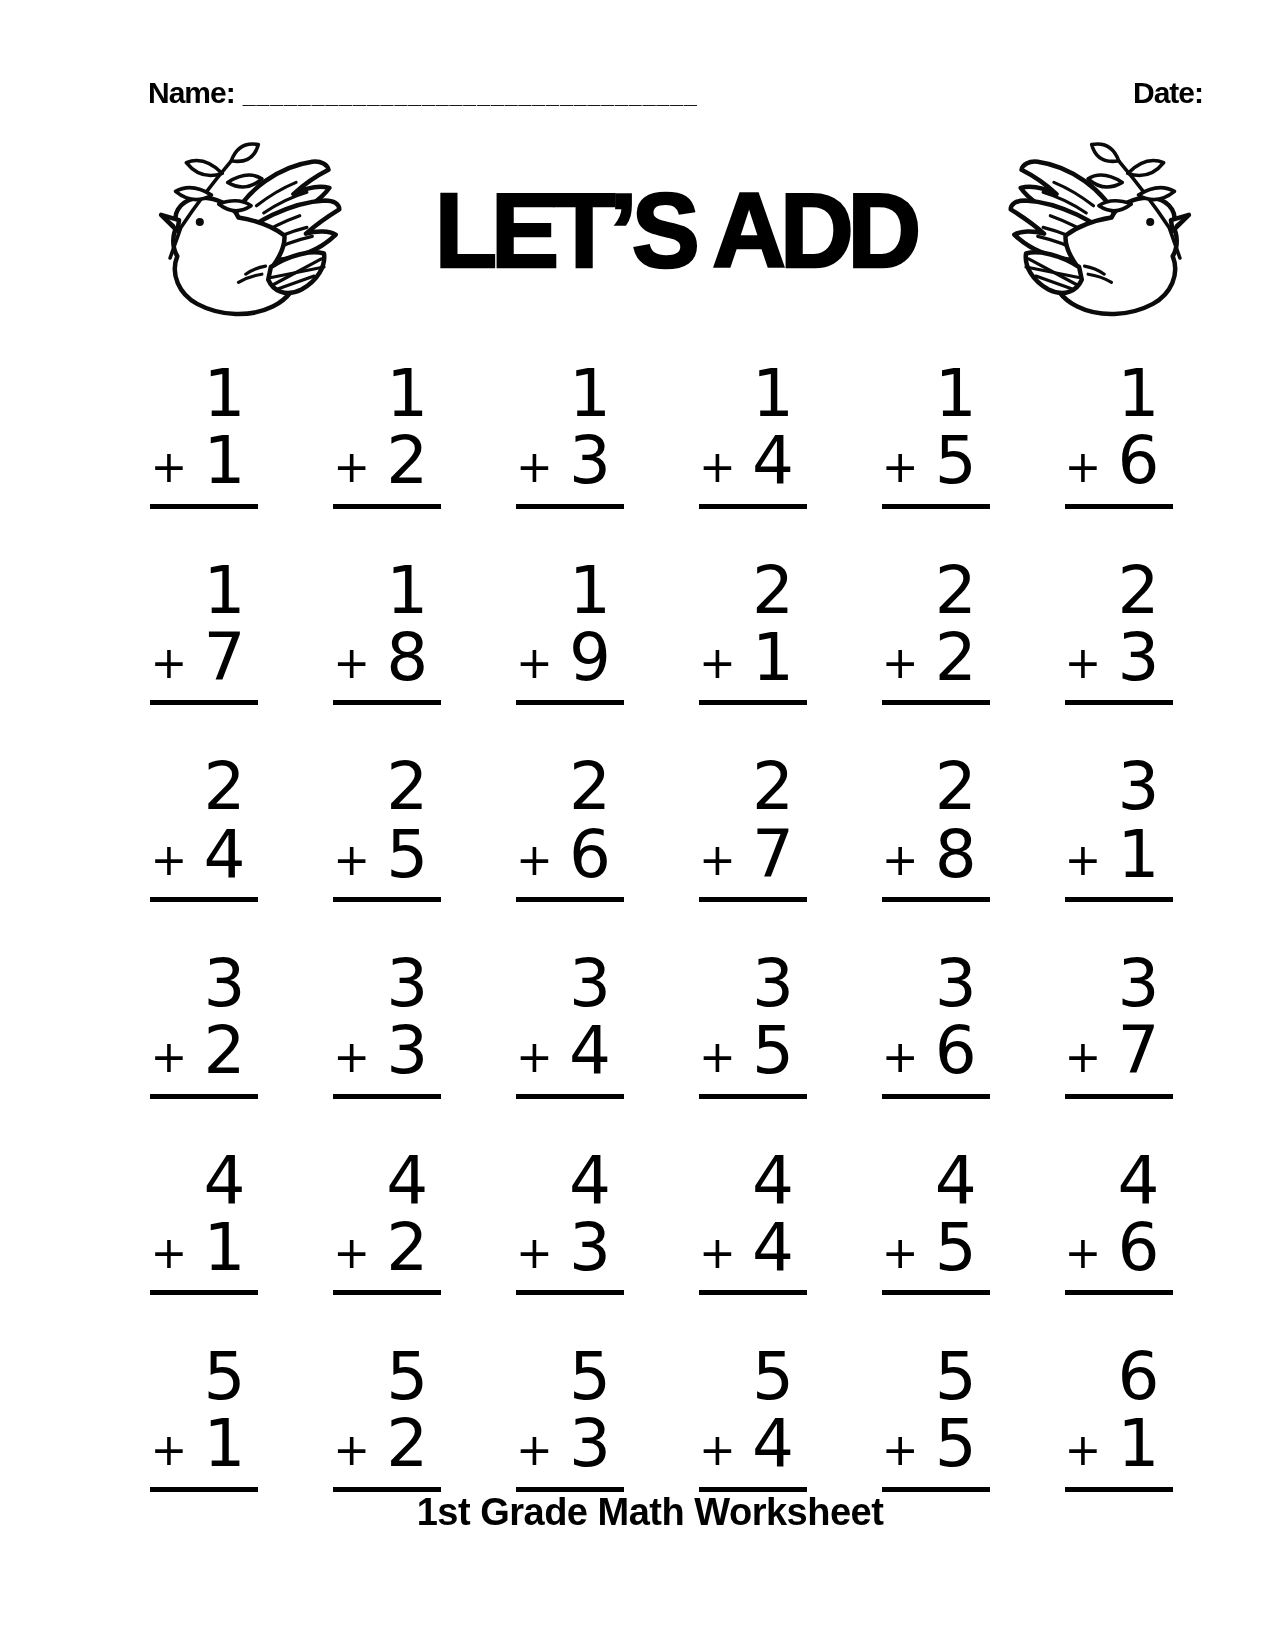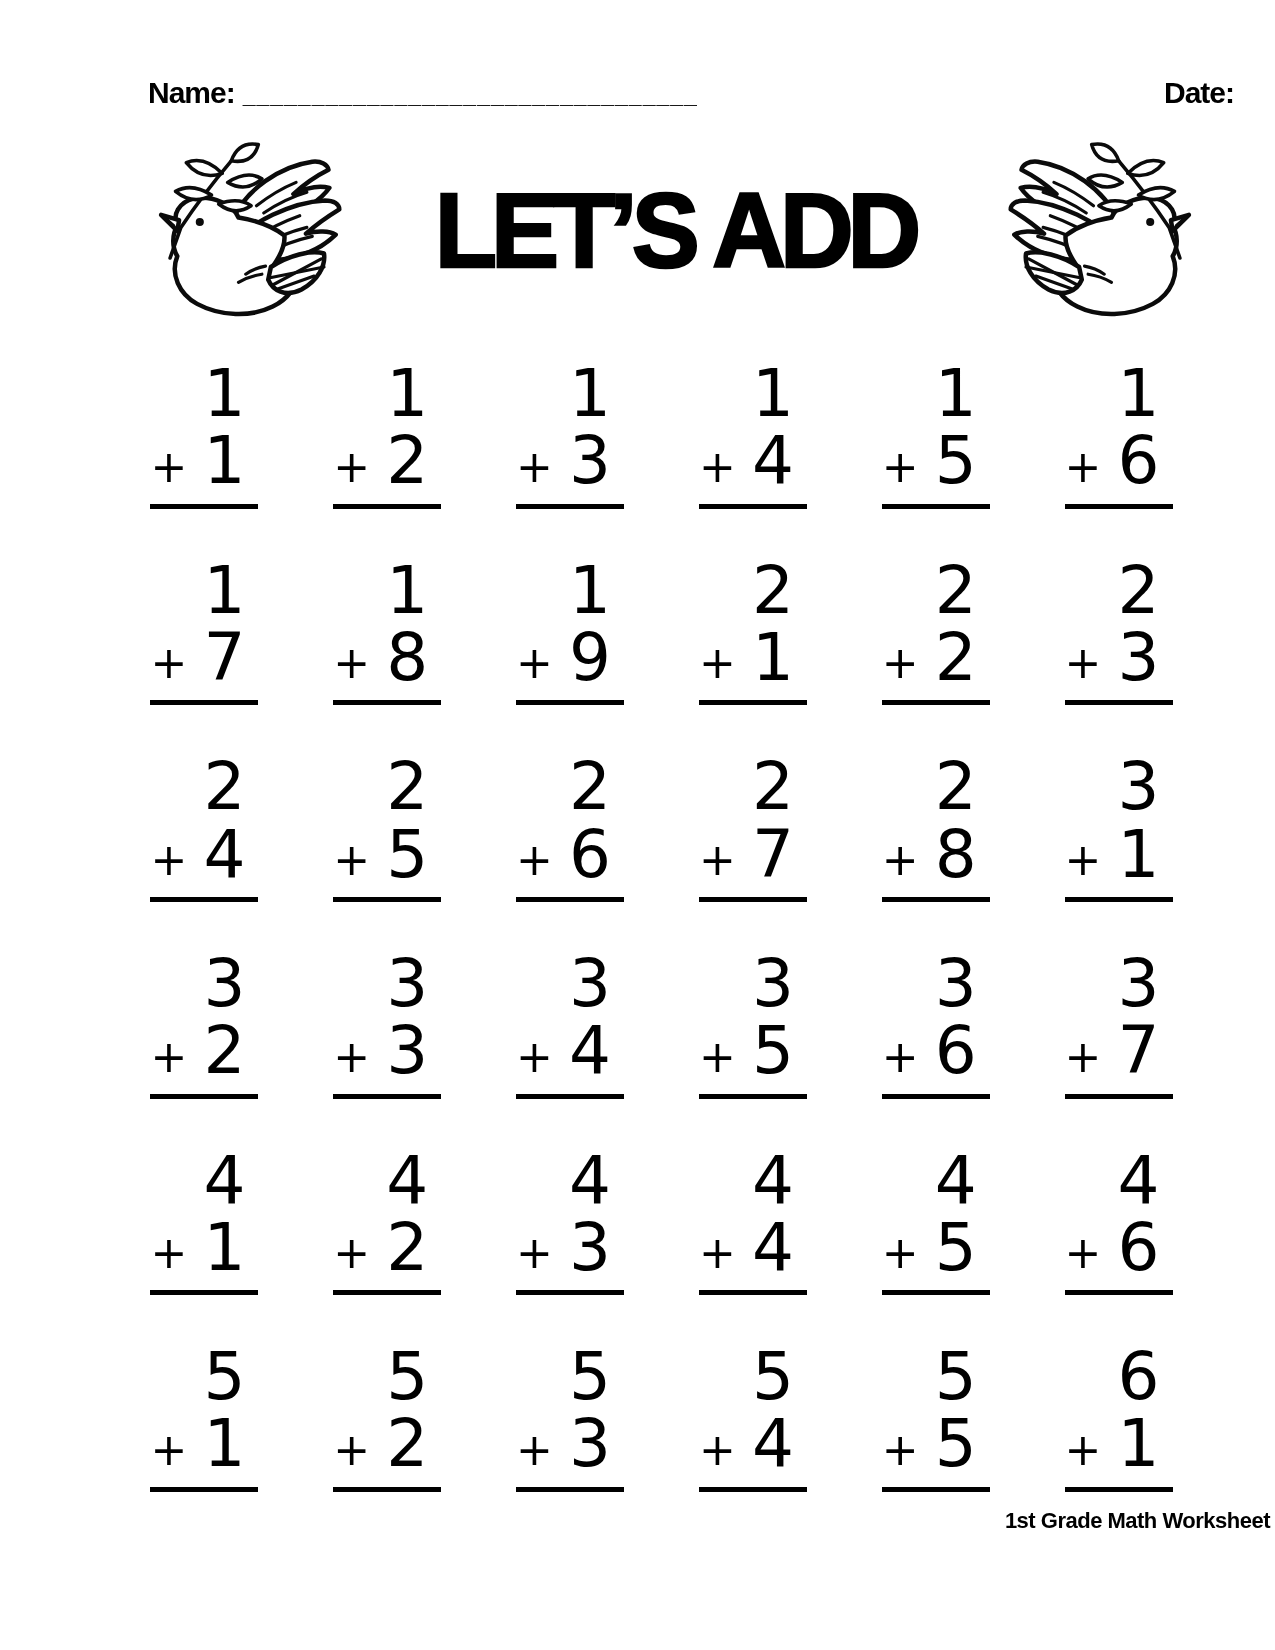--- a/index.html
+++ b/index.html
@@ -2,21 +2,21 @@
 <html><head>
 <meta charset="utf-8">
 <style>
   html,body{margin:0;padding:0;background:#fff;}
   .page{position:relative;width:1275px;height:1580px;background:#ffffff;color:#000;
         font-family:"Liberation Sans",sans-serif;overflow:hidden;padding-left:35px;}
 
   
   .header-row{display:flex;align-items:baseline;padding-top:76px;}
   .name-block{margin-left:113px;display:flex;align-items:baseline;gap:8px;}
-  .date-block{margin-left:auto;margin-right:76px;display:flex;align-items:flex-end;gap:8px;}
+  .date-block{margin-left:auto;margin-right:107px;display:flex;align-items:flex-end;gap:8px;}
   .fld-label{font-size:30px;font-weight:bold;letter-spacing:-1px;}
   .fld-line{font-size:23px;font-weight:bold;letter-spacing:1px;white-space:nowrap;}
 
   
   .title-row{display:flex;align-items:center;justify-content:space-between;
              padding:26px 95px 0 100px;height:190px;}
   .title{font-size:102px;font-weight:bold;letter-spacing:-6px;
          -webkit-text-stroke:2.5px #000;transform:scaleY(1.04);white-space:nowrap;}
   .dove{width:225px;height:180px;flex:0 0 auto;}
   .dove.flip svg{transform:scaleX(-1);}
@@ -26,21 +26,21 @@
         padding:34px 100px 0 78px;row-gap:48px;}
   .prob{width:108px;justify-self:center;font-family:"DejaVu Sans",sans-serif;
         font-size:66px;line-height:1.02;}
   .tn{text-align:right;padding-right:13px;}
   .r2{display:flex;justify-content:space-between;align-items:flex-end;padding-right:13px;}
   .pl{font-size:44px;padding-bottom:5px;}
   .al{border-bottom:5px solid #000;width:100%;margin-top:9px;}
 
   
   .footer{position:absolute;left:30px;right:40px;bottom:46px;display:flex;
-          justify-content:flex-end;font-weight:bold;font-size:22px;letter-spacing:-0.5px;}
+          justify-content:center;font-weight:bold;font-size:38px;letter-spacing:-0.5px;}
 </style>
 </head>
 <body>
 
 <div class="page">
 
   <div class="header-row">
     <div class="name-block">
       <span class="fld-label">Name:</span>
       <span class="fld-line">_________________________________</span>

